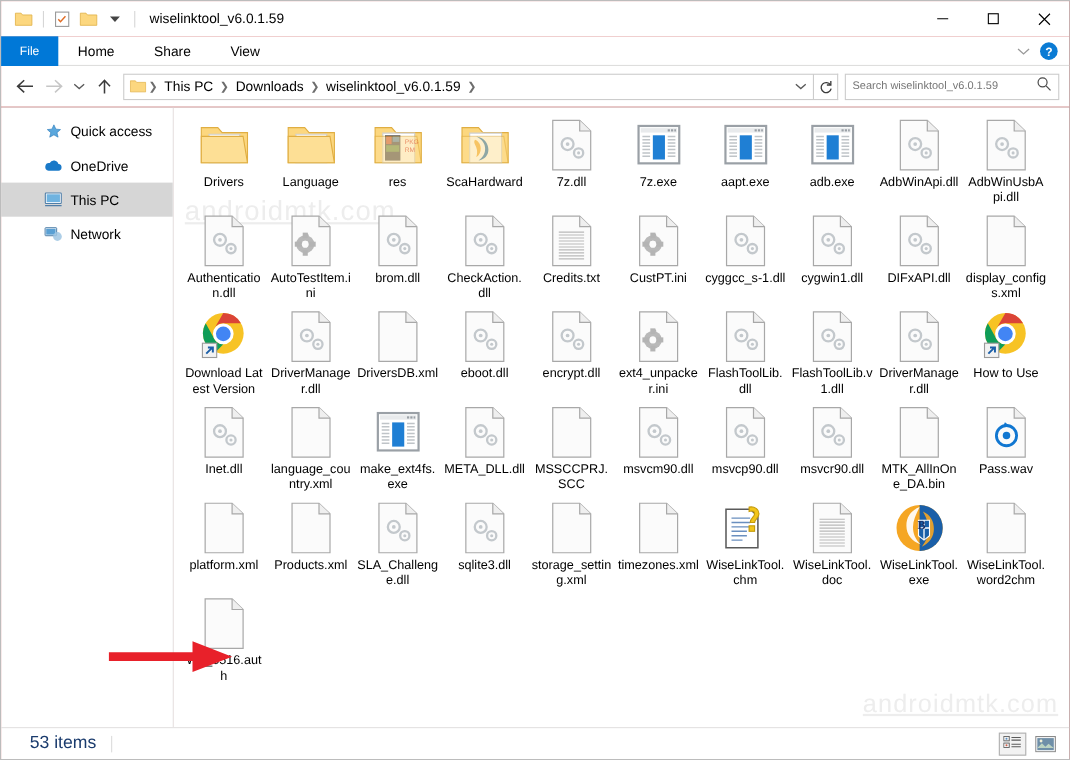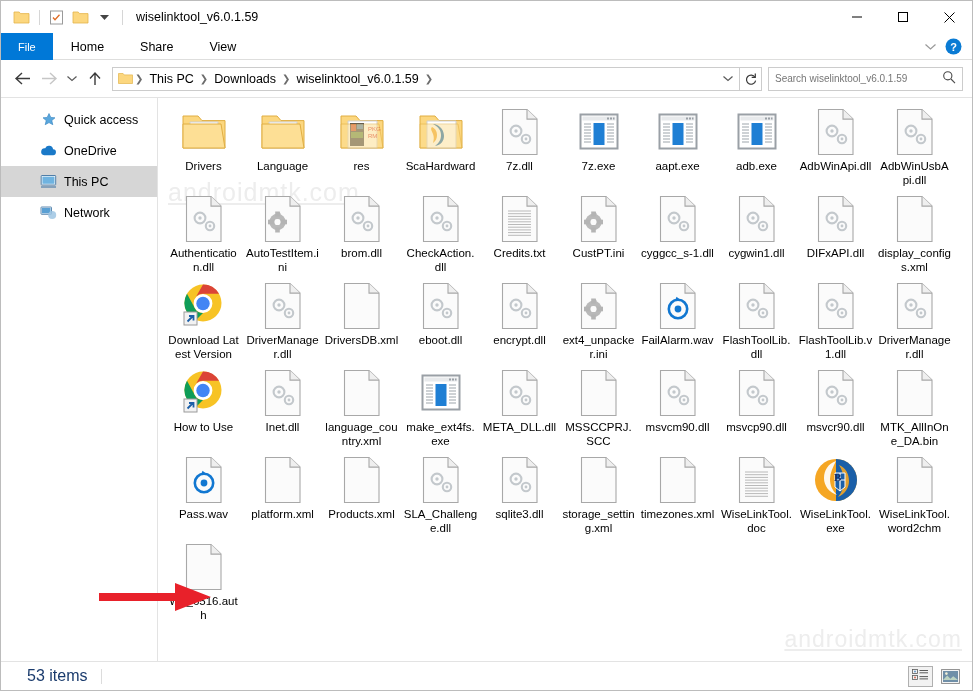--- a/index.html
+++ b/index.html
@@ -763,34 +763,20 @@
                 <circle cx="15.5" cy="27" r="3.1" fill="#fbfbfb"></circle>
               </svg>
             </div>
             <div class="lbl">ext4_unpacker.ini</div>
           </div>
           <div class="cell">
             <div class="ico">
               <svg width="42" height="48" viewBox="0 0 42 48">
                 <path d="M3.5 1.5h24.5l10 9.6V46.5H3.5z" fill="#fbfbfb" stroke="#a8a8a8" stroke-width="1.1"></path>
                 <path d="M28 1.5v9.6h10" fill="#efefef" stroke="#a8a8a8" stroke-width="1.1"></path>
-                <g>
-                  <circle cx="21" cy="27" r="9.2" fill="none" stroke="#1177d1" stroke-width="2.6"></circle>
-                  <circle cx="21" cy="27" r="3.4" fill="#1177d1"></circle>
-                  <path d="M21 17.8c-1.6 0-3 .4-3 .4l1.6-3.4 3.2 2.6s-.9.4-1.8.4z" fill="#1177d1"></path>
-                </g>
-              </svg>
-            </div>
-            <div class="lbl">FailAlarm.wav</div>
-          </div>
-          <div class="cell">
-            <div class="ico">
-              <svg width="42" height="48" viewBox="0 0 42 48">
-                <path d="M3.5 1.5h24.5l10 9.6V46.5H3.5z" fill="#fbfbfb" stroke="#a8a8a8" stroke-width="1.1"></path>
-                <path d="M28 1.5v9.6h10" fill="#efefef" stroke="#a8a8a8" stroke-width="1.1"></path>
                 <g fill="none" stroke="#c3c8cc" stroke-width="2.1">
                   <circle cx="17" cy="23" r="5.4"></circle>
                   <circle cx="27" cy="31" r="4.2"></circle>
                 </g>
                 <g fill="#c3c8cc">
                   <circle cx="17" cy="23" r="1.7"></circle>
                   <circle cx="27" cy="31" r="1.4"></circle>
                 </g>
               </svg>
             </div>
@@ -1053,20 +1039,33 @@
             <div class="lbl">storage_setting.xml</div>
           </div>
           <div class="cell">
             <div class="ico">
               <svg width="42" height="48" viewBox="0 0 42 48">
                 <path d="M3.5 1.5h24.5l10 9.6V46.5H3.5z" fill="#fbfbfb" stroke="#a8a8a8" stroke-width="1.1"></path>
                 <path d="M28 1.5v9.6h10" fill="#efefef" stroke="#a8a8a8" stroke-width="1.1"></path>
               </svg>
             </div>
             <div class="lbl">timezones.xml</div>
+          </div>
+          <div class="cell">
+            <div class="ico">
+              <svg width="44" height="46" viewBox="0 0 44 46">
+                <path d="M4 6h22l7 6.6V41H4z" fill="#ffffff" stroke="#5a5a5a" stroke-width="1.4"></path>
+                <g stroke="#6a8fbf" stroke-width="1.3">
+                  <path d="M9 14h17M9 18h17M9 22h17M9 26h14M9 30h14M9 34h10"></path>
+                </g>
+                <path d="M25 4c5-1 9 2 9 6 0 4-4 5-4 8h-4c0-4 4-5 4-8 0-2-2-3-5-2z" fill="#f2c51a" stroke="#c49a0a" stroke-width="1"></path>
+                <rect x="25" y="21" width="5" height="5" fill="#f2c51a" stroke="#c49a0a" stroke-width="1"></rect>
+              </svg>
+            </div>
+            <div class="lbl">WiseLinkTool.chm</div>
           </div>
           <div class="cell">
             <div class="ico">
               <svg width="42" height="48" viewBox="0 0 42 48">
                 <path d="M3.5 1.5h24.5l10 9.6V46.5H3.5z" fill="#fbfbfb" stroke="#a8a8a8" stroke-width="1.1"></path>
                 <path d="M28 1.5v9.6h10" fill="#efefef" stroke="#a8a8a8" stroke-width="1.1"></path>
                 <g stroke="#b9b9b9" stroke-width="1">
                   <path d="M9 16H32"></path>
                   <path d="M9 18.7H32"></path>
                   <path d="M9 21.4H32"></path>

